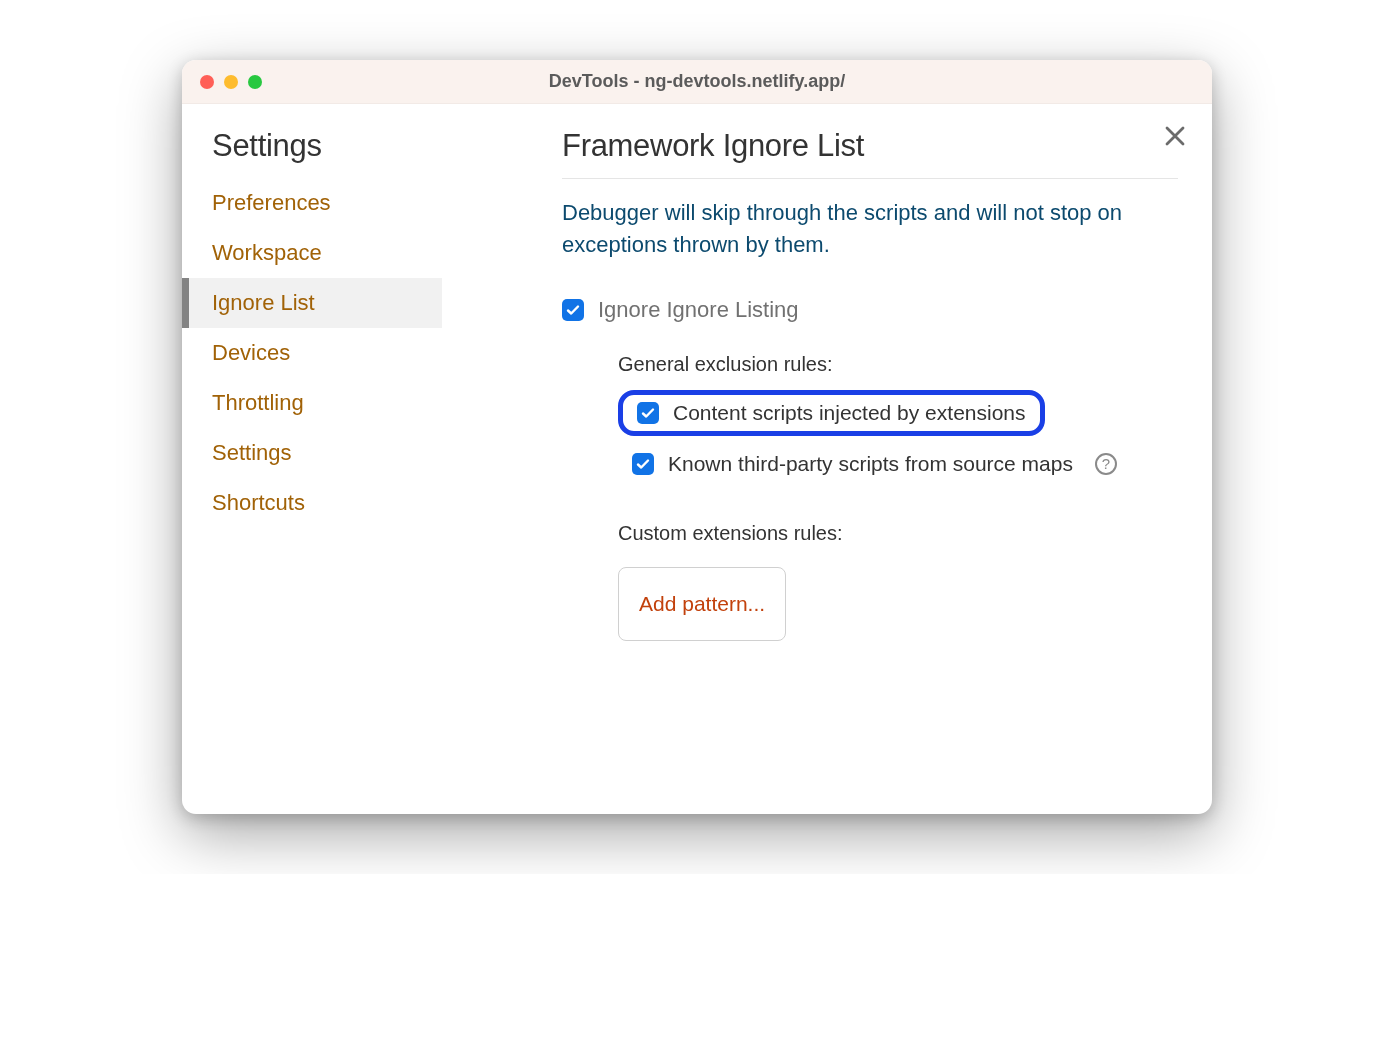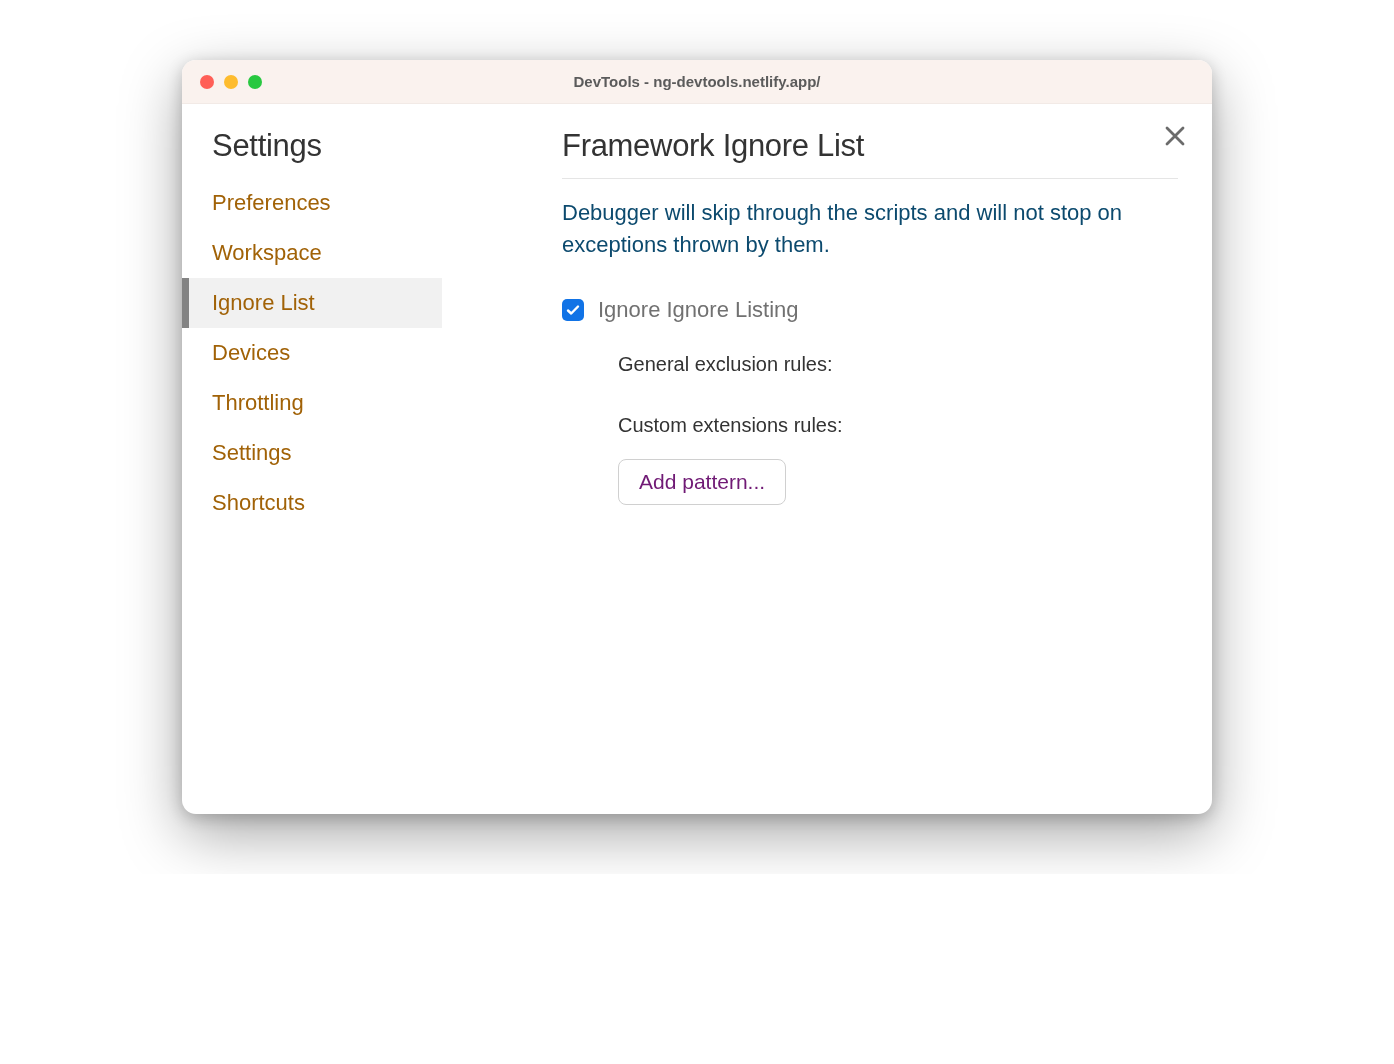--- a/index.html
+++ b/index.html
@@ -32,21 +32,21 @@
     padding-left: 18px;
   }
   .tl { width: 14px; height: 14px; border-radius: 50%; }
   .tl-close { background: #ff5f57; }
   .tl-min { background: #febc2e; }
   .tl-max { background: #28c840; }
   .titlebar-title {
     position: absolute;
     left: 0; right: 0;
     text-align: center;
-    font-size: 15px;
+    font-size: 18px;
     font-weight: 600;
     color: #5b5b5b;
     pointer-events: none;
   }
   .body {
     display: flex;
     min-height: 710px;
     position: relative;
   }
   .close-x {
@@ -148,23 +148,23 @@
     align-items: center; justify-content: center;
     width: 22px; height: 22px;
     border: 2px solid #8a8a8a;
     border-radius: 50%;
     color: #8a8a8a;
     font-size: 15px;
     margin-left: 8px;
   }
   .btn {
     display: inline-block;
-    padding: 10px 20px;
+    padding: 24px 20px;
     font-size: 21px;
-    color: #701a75;
+    color: #c2410c;
     background: #fff;
     border: 1px solid #d0d0d0;
     border-radius: 8px;
     cursor: pointer;
     margin-left: 56px;
     margin-top: 8px;
   }
 </style>
 </head>
 <body>
@@ -207,20 +207,39 @@
         <span class="checkbox">
           <svg viewBox="0 0 16 16">
               <path d="M3 8.5 L6.2 11.5 L13 4.5" stroke="#fff" stroke-width="2.4" fill="none" stroke-linecap="round" stroke-linejoin="round"></path>
             </svg>
         </span>
         <span class="label">Ignore Ignore Listing</span>
       </div>
 
       <div class="section-label">General exclusion rules:</div>
 
+      <div class="sub-group">
+        <div class="sub-check highlight">
+          <span class="checkbox">
+            <svg viewBox="0 0 16 16">
+                <path d="M3 8.5 L6.2 11.5 L13 4.5" stroke="#fff" stroke-width="2.4" fill="none" stroke-linecap="round" stroke-linejoin="round"></path>
+              </svg>
+          </span>
+          <span>Content scripts injected by extensions</span>
+        </div>
+        <div class="sub-check">
+          <span class="checkbox">
+            <svg viewBox="0 0 16 16">
+                <path d="M3 8.5 L6.2 11.5 L13 4.5" stroke="#fff" stroke-width="2.4" fill="none" stroke-linecap="round" stroke-linejoin="round"></path>
+              </svg>
+          </span>
+          <span>Known third-party scripts from source maps</span>
+          <span class="help-icon">?</span>
+        </div>
+      </div>
 
       <div class="section-label" style="margin-top:38px">Custom extensions rules:</div>
 
       <button class="btn">
         <span>Add pattern...</span>
       </button>
     </div>
 
   </div>
 </div>

